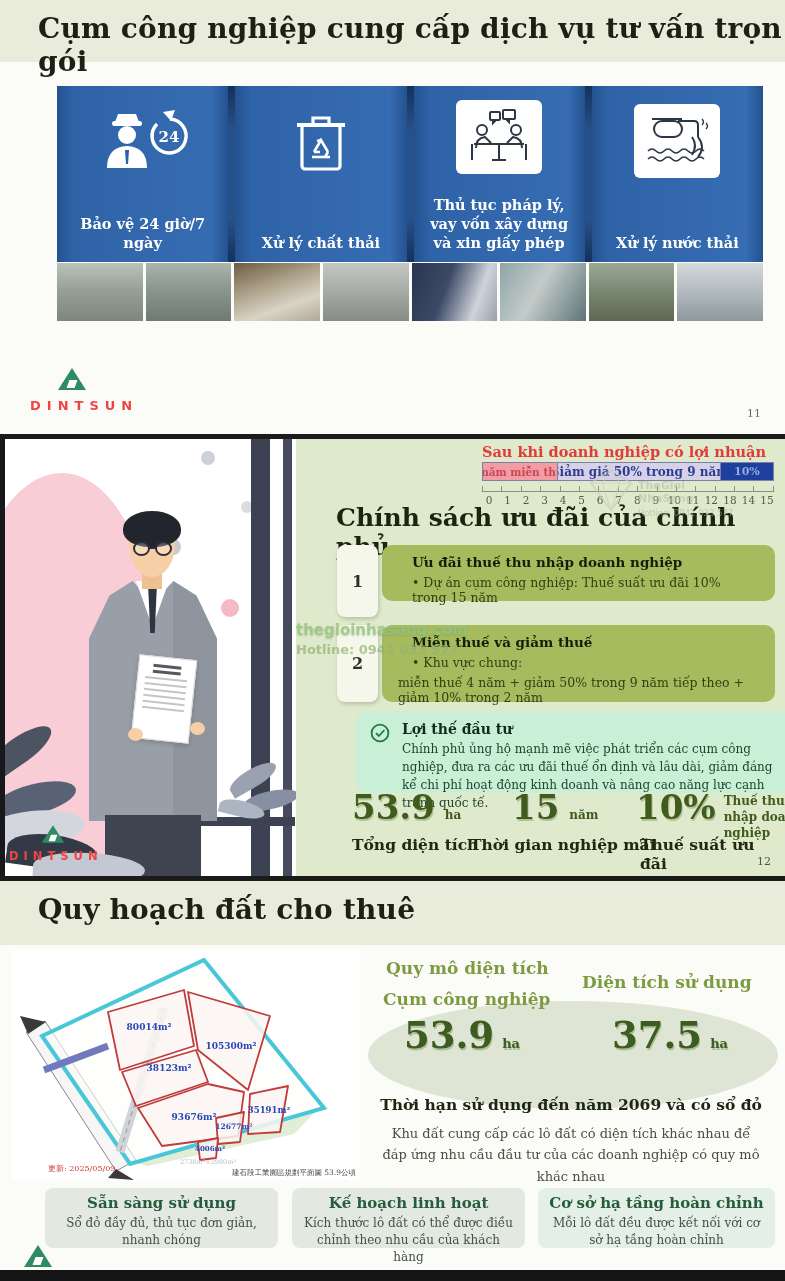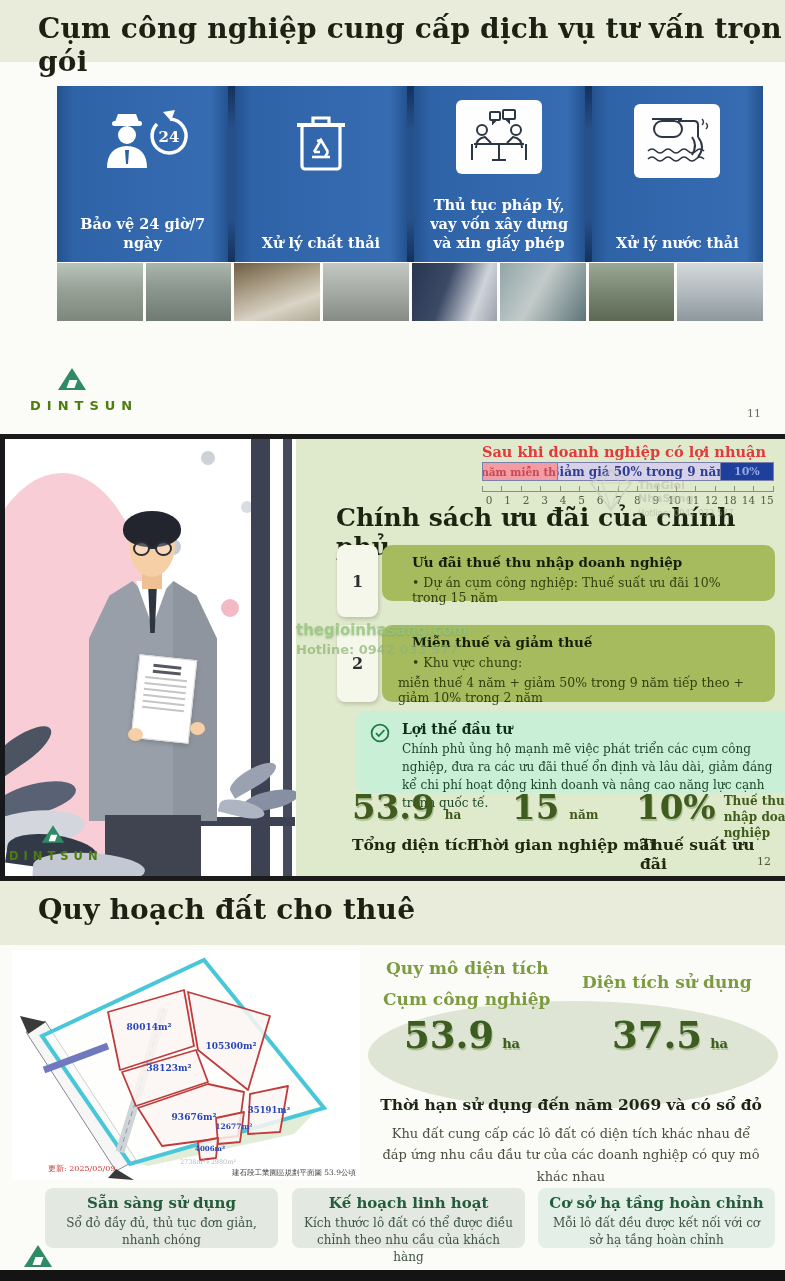--- a/index.html
+++ b/index.html
@@ -28,21 +28,21 @@
   .ph2 { background:linear-gradient(180deg,#aab6ad 0%,#8e9a91 40%,#6f7a72 100%); }
   .ph3 { background:linear-gradient(160deg,#6d5c43 0%,#a79a82 35%,#d9d4c6 70%,#b0a896 100%); }
   .ph4 { background:linear-gradient(180deg,#c4c8c4 0%,#9fa49f 60%,#868b86 100%); }
   .ph5 { background:linear-gradient(110deg,#273550 0%,#3c4a66 40%,#cfd3da 75%,#9aa0ac 100%); }
   .ph6 { background:linear-gradient(120deg,#8fa5a8 0%,#c3cbc9 45%,#5d7478 100%); }
   .ph7 { background:linear-gradient(180deg,#9aa895 0%,#798672 50%,#5c6853 100%); }
   .ph8 { background:linear-gradient(180deg,#d4d9db 0%,#aeb7bb 55%,#8d979c 100%); }
   .logo1 { position:absolute; left:30px; top:368px; width:160px; height:52px; }
   .tri { width:0; height:0; border-left:14px solid transparent; border-right:14px solid transparent; border-bottom:22px solid #2e8b63; position:absolute; left:28px; top:0; }
   .tri::after { content:""; position:absolute; left:-4px; top:12px; width:8px; height:8px; background:#fff; transform:skewX(-20deg); }
-  .brandtxt { position:absolute; left:0; top:30px; font-family:"DejaVu Sans","Liberation Sans",sans-serif; font-weight:bold; font-size:13px; letter-spacing:6px; color:#4d7c0f; }
+  .brandtxt { position:absolute; left:0; top:30px; font-family:"DejaVu Sans","Liberation Sans",sans-serif; font-weight:bold; font-size:13px; letter-spacing:6px; color:#ef4444; }
   .pageno { position:absolute; font-size:11px; color:#6a6a5d; }
   .s1 .pageno { right:24px; bottom:14px; }
 
   
   .s2 { top:439px; height:437px; background:#fff; }
   .s2::before { content:""; position:absolute; left:0; top:0; width:5px; height:100%; background:#17181c; z-index:9; }
   .panel { position:absolute; left:296px; top:0; width:489px; height:437px; background:#dfe9cb; }
 
   
   .illu { position:absolute; left:5px; top:0; width:291px; height:437px; background:#fff; overflow:hidden; }

